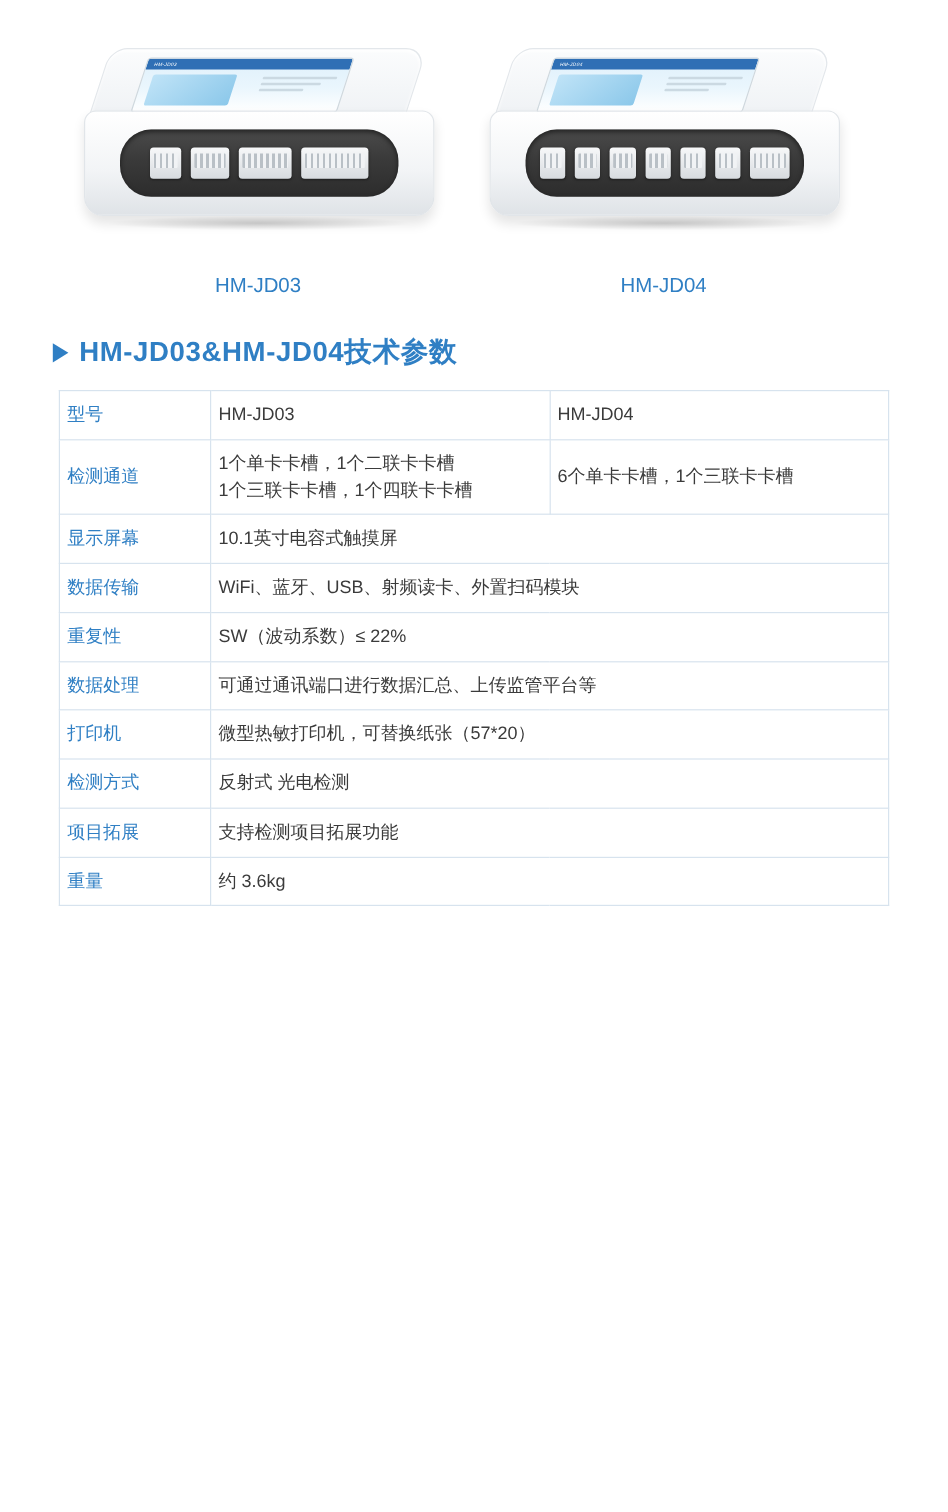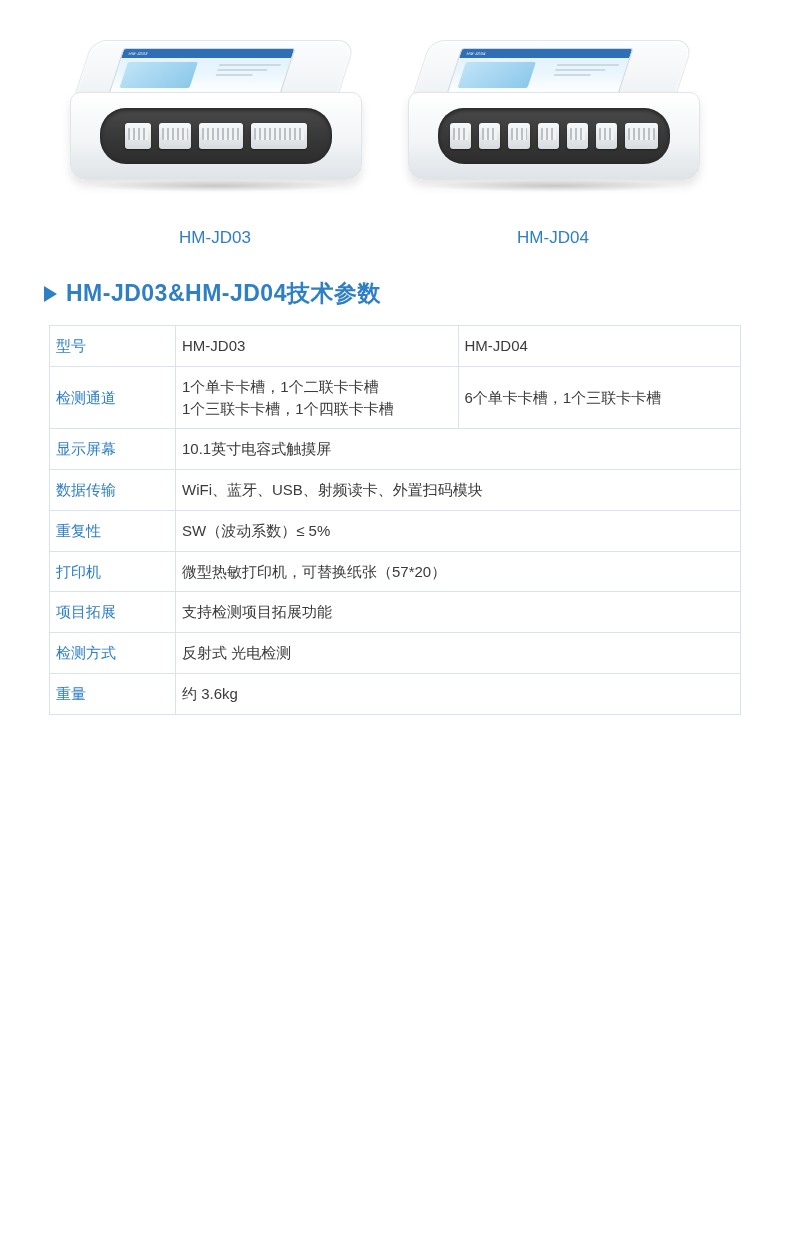--- a/index.html
+++ b/index.html
@@ -252,32 +252,36 @@
     <tr>
       <td class="label">显示屏幕</td>
       <td colspan="2">10.1英寸电容式触摸屏</td>
     </tr>
     <tr>
       <td class="label">数据传输</td>
       <td colspan="2">WiFi、蓝牙、USB、射频读卡、外置扫码模块</td>
     </tr>
     <tr>
       <td class="label">重复性</td>
-      <td colspan="2">SW（波动系数）≤ 5%</td>
+      <td colspan="2">SW（波动系数）≤ 22%</td>
+    </tr>
+    <tr>
+      <td class="label">数据处理</td>
+      <td colspan="2">可通过通讯端口进行数据汇总、上传监管平台等</td>
     </tr>
     <tr>
       <td class="label">打印机</td>
       <td colspan="2">微型热敏打印机，可替换纸张（57*20）</td>
     </tr>
     <tr>
+      <td class="label">检测方式</td>
+      <td colspan="2">反射式 光电检测</td>
+    </tr>
+    <tr>
       <td class="label">项目拓展</td>
       <td colspan="2">支持检测项目拓展功能</td>
     </tr>
     <tr>
-      <td class="label">检测方式</td>
-      <td colspan="2">反射式 光电检测</td>
-    </tr>
-    <tr>
       <td class="label">重量</td>
       <td colspan="2">约 3.6kg</td>
     </tr>
   </tbody>
 </table>
 
 </body></html>

